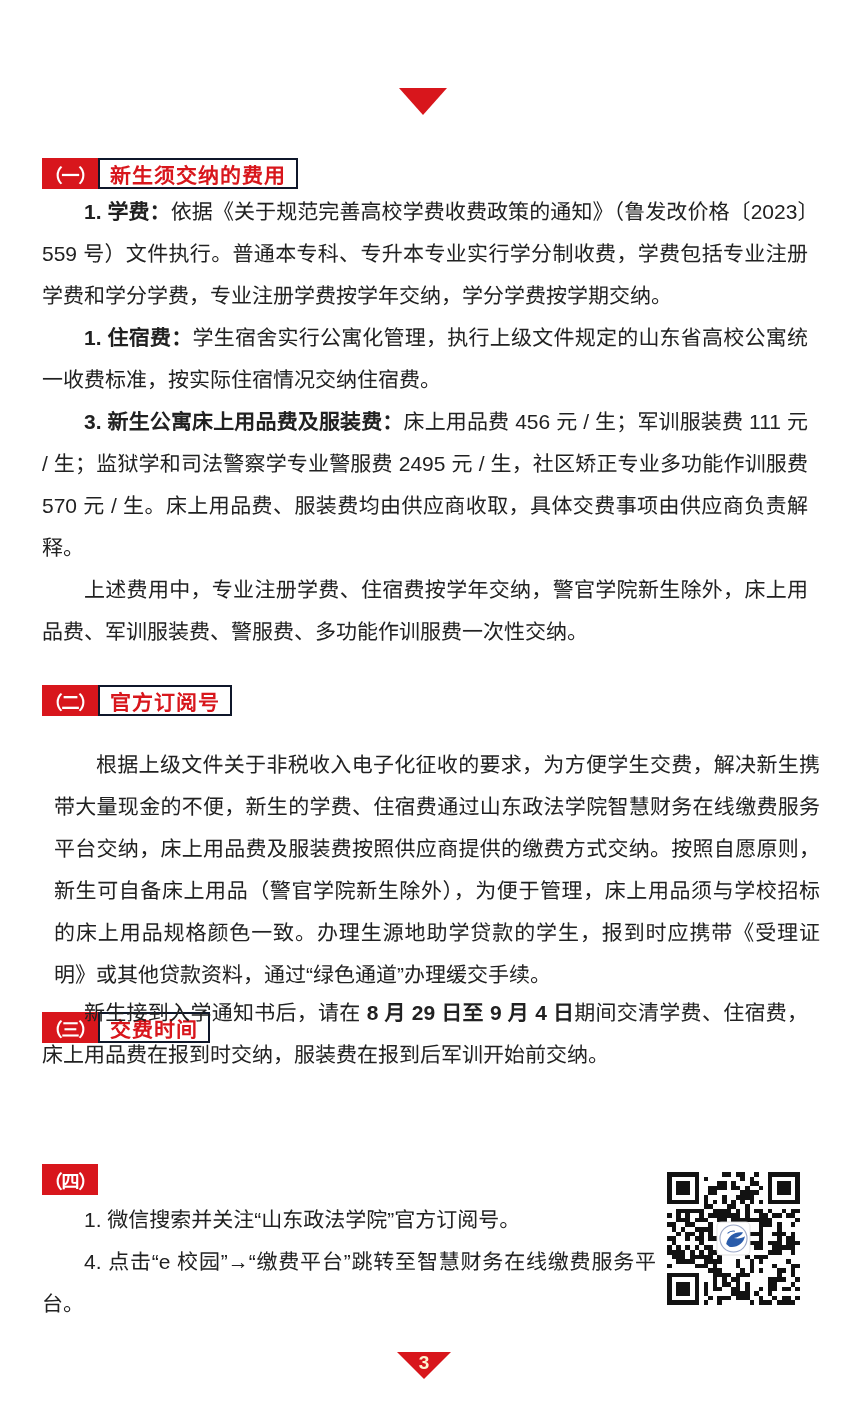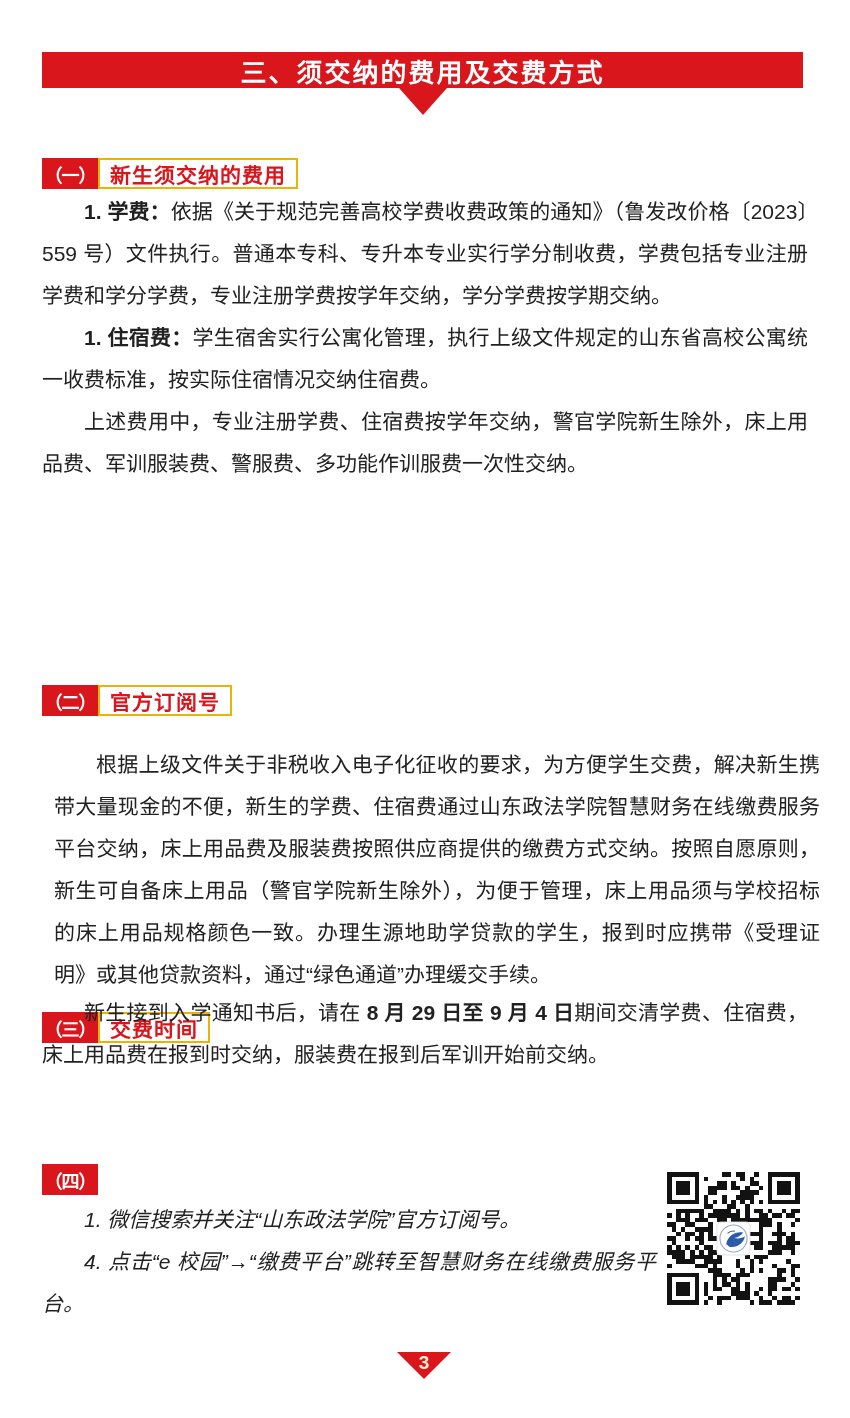--- a/index.html
+++ b/index.html
@@ -25,35 +25,35 @@
     border-top:27px solid #d8161c;
   }
   
   .sec-header{position:absolute;left:42px;display:flex;align-items:stretch;height:31px;}
   .sec-num{
     background:#d8161c;color:#ffffff;width:56px;
     display:flex;align-items:center;justify-content:center;
     font-size:18px;font-weight:700;flex:none;letter-spacing:-1px;
   }
   .sec-title{
-    border:2px solid #eab308;color:#d8161c;
+    border:2px solid #0f172a;color:#d8161c;
     display:flex;align-items:center;
     padding:0 10px;font-size:21px;font-weight:700;letter-spacing:1px;
     background:#ffffff;
   }
   
   .text-block{
     position:absolute;left:42px;width:766px;
     font-size:21px;line-height:42px;text-align:justify;
     word-break:break-all;
   }
   .text-block p{margin:0;text-indent:2em;}
   .lead{font-weight:700;}
   .strong{font-weight:700;}
-  .narrow{padding-right:152px;box-sizing:border-box;font-style:italic;}
+  .narrow{padding-right:152px;box-sizing:border-box;}
   
   .qr{position:absolute;left:665px;top:1172px;width:137px;height:133px;}
   
   .footer-tri{
     position:absolute;left:397px;top:1352px;width:54px;height:27px;
   }
   .footer-tri .tri{
     position:absolute;left:0;top:0;width:0;height:0;
     border-left:27px solid transparent;
     border-right:27px solid transparent;
@@ -62,32 +62,30 @@
   .footer-tri .num{
     position:absolute;left:0;top:0;width:54px;text-align:center;
     color:#fdf3d0;font-size:19px;font-weight:700;line-height:21px;
   }
 </style>
 </head>
 <body>
 
 <div class="page">
 
-  <div class="banner">
-    <span>三、须交纳的费用及交费方式</span>
-  </div>
   <div class="banner-tri"></div>
 
   <div class="sec-header" style="top:158px;">
     <div class="sec-num">（一）</div>
     <div class="sec-title">新生须交纳的费用</div>
   </div>
   <div class="text-block" style="top:191px;">
     <p><span class="lead">1. 学费：</span><span>依据《关于规范完善高校学费收费政策的通知》（鲁发改价格〔2023〕559 号）文件执行。普通本专科、专升本专业实行学分制收费，学费包括专业注册学费和学分学费，专业注册学费按学年交纳，学分学费按学期交纳。</span></p>
     <p><span class="lead">1. 住宿费：</span><span>学生宿舍实行公寓化管理，执行上级文件规定的山东省高校公寓统一收费标准，按实际住宿情况交纳住宿费。</span></p>
+    <p><span class="lead">3. 新生公寓床上用品费及服装费：</span><span>床上用品费 456 元 / 生；军训服装费 111 元 / 生；监狱学和司法警察学专业警服费 2495 元 / 生，社区矫正专业多功能作训服费 570 元 / 生。床上用品费、服装费均由供应商收取，具体交费事项由供应商负责解释。</span></p>
     <p><span>上述费用中，专业注册学费、住宿费按学年交纳，警官学院新生除外，床上用品费、军训服装费、警服费、多功能作训服费一次性交纳。</span></p>
   </div>
 
   <div class="sec-header" style="top:685px;">
     <div class="sec-num">（二）</div>
     <div class="sec-title">官方订阅号</div>
   </div>
   <div class="text-block" style="top:744px;margin-left:12px;">
     <p><span>根据上级文件关于非税收入电子化征收的要求，为方便学生交费，解决新生携带大量现金的不便，新生的学费、住宿费通过山东政法学院智慧财务在线缴费服务平台交纳，床上用品费及服装费按照供应商提供的缴费方式交纳。按照自愿原则，新生可自备床上用品（警官学院新生除外），为便于管理，床上用品须与学校招标的床上用品规格颜色一致。办理生源地助学贷款的学生，报到时应携带《受理证明》或其他贷款资料，通过“绿色通道”办理缓交手续。</span></p>
   </div>

